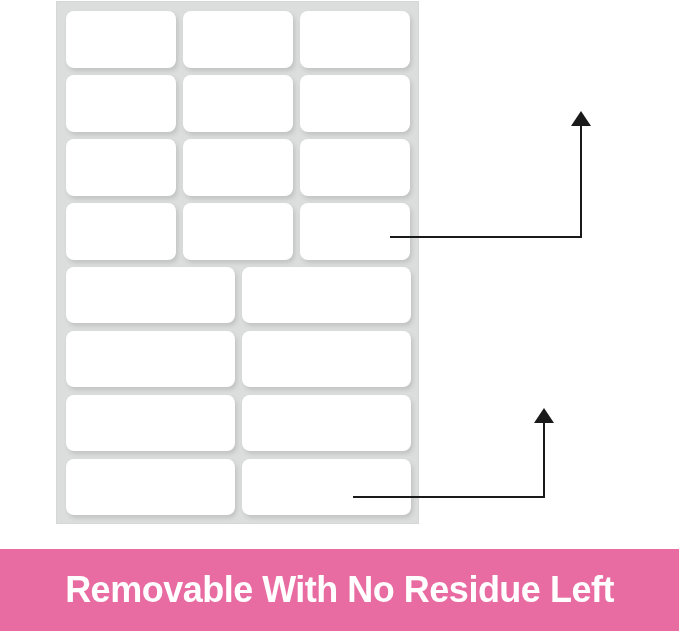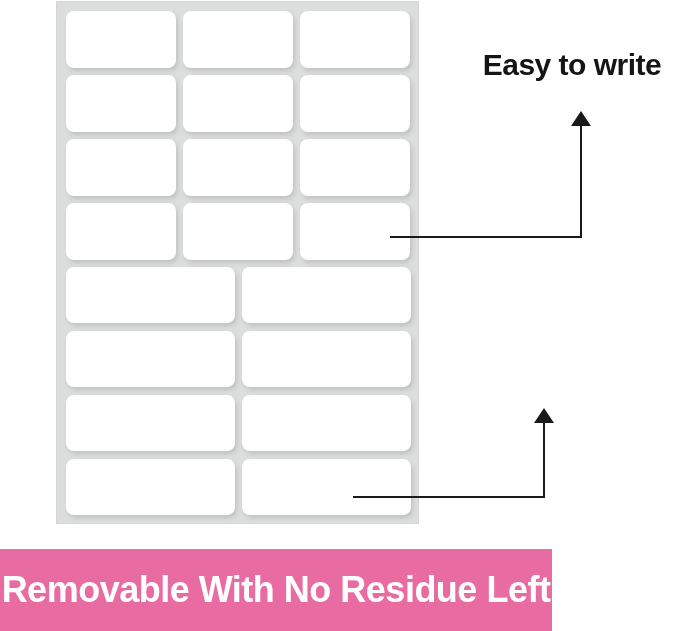--- a/index.html
+++ b/index.html
@@ -78,21 +78,21 @@
   .a1-v { left: 580px; top: 124px; width: 2px;  height: 114px; }
   .a1-head { left: 571px; top: 111px; }
   .a2-h { left: 353px; top: 496px; width: 192px; height: 2px; }
   .a2-v { left: 543px; top: 421px; width: 2px;  height: 77px; }
   .a2-head { left: 534px; top: 408px; }
   
   .banner {
     position: absolute;
     left: 0;
     top: 549px;
-    width: 552px;
+    width: 679px;
     height: 82px;
     background: #e86ba1;
     display: flex;
     align-items: center;
     justify-content: center;
   }
   .banner span {
     color: #ffffff;
     font-weight: 700;
     font-size: 36px;
@@ -125,21 +125,20 @@
         <div class="sticker" style="background: rgb(255, 255, 255);"></div>
         <div class="sticker" style="background: rgb(255, 255, 255);"></div>
         <div class="sticker" style="background: rgb(255, 255, 255);"></div>
         <div class="sticker" style="background: rgb(255, 255, 255);"></div>
         <div class="sticker" style="background: rgb(255, 255, 255);"></div>
         <div class="sticker" style="background: rgb(255, 255, 255);"></div>
         <div class="sticker" style="background: rgb(255, 255, 255);"></div>
       </div>
   </div>
 
-  <div class="caption easy">Easy to write</div>
 
   <div class="line a1-h"></div>
   <div class="line a1-v"></div>
   <div class="arrowhead a1-head"></div>
 
 
   <div class="line a2-h"></div>
   <div class="line a2-v"></div>
   <div class="arrowhead a2-head"></div>
 

